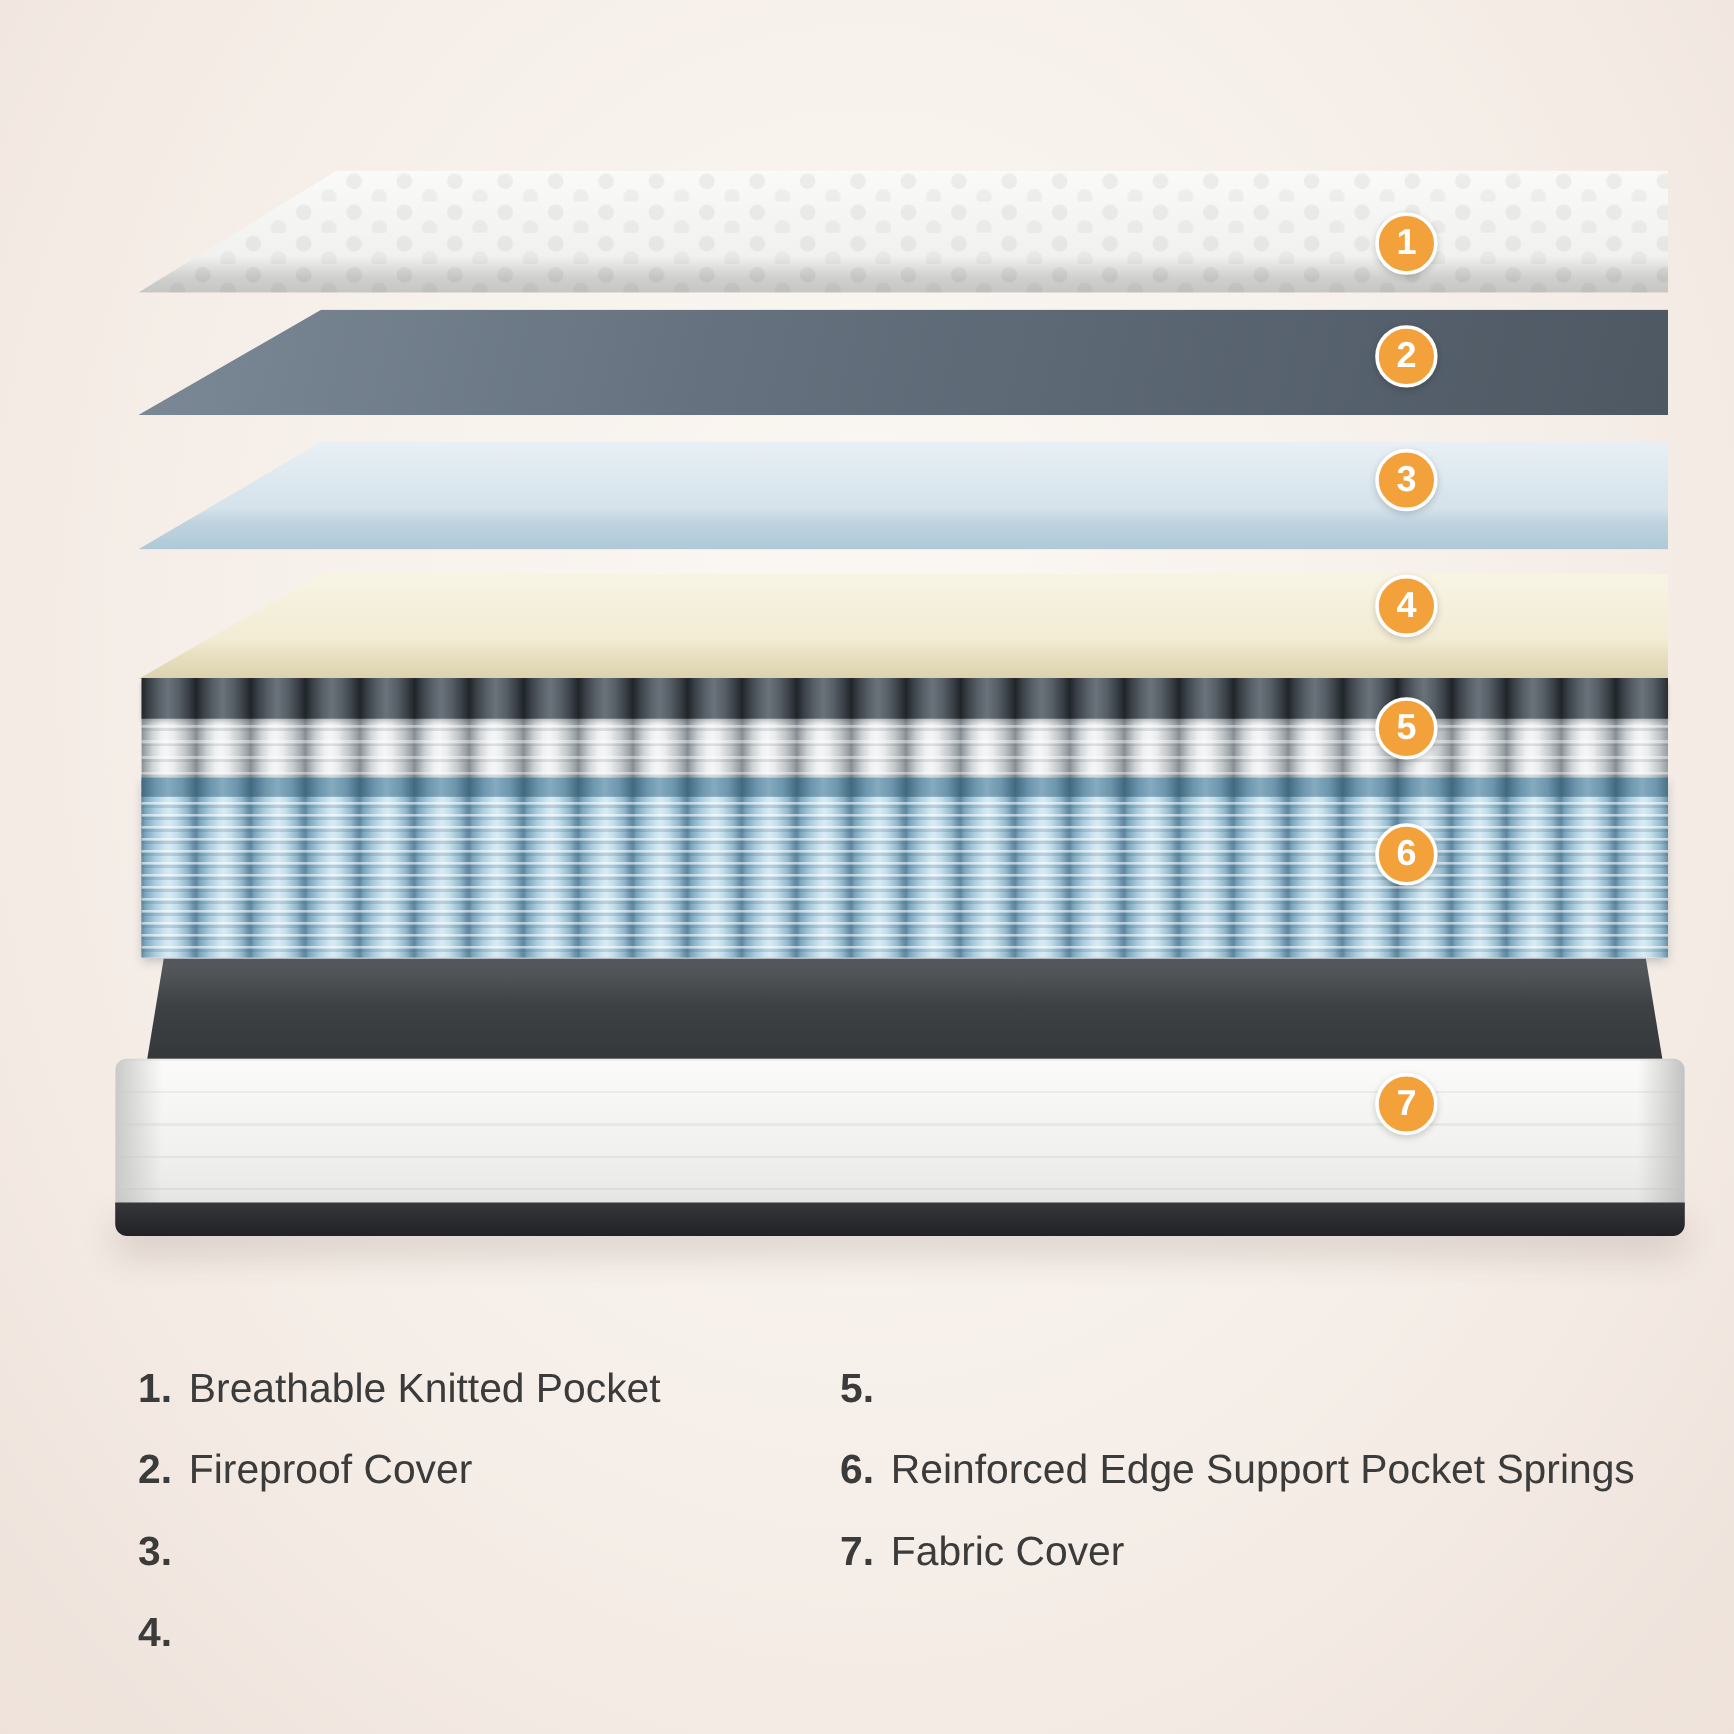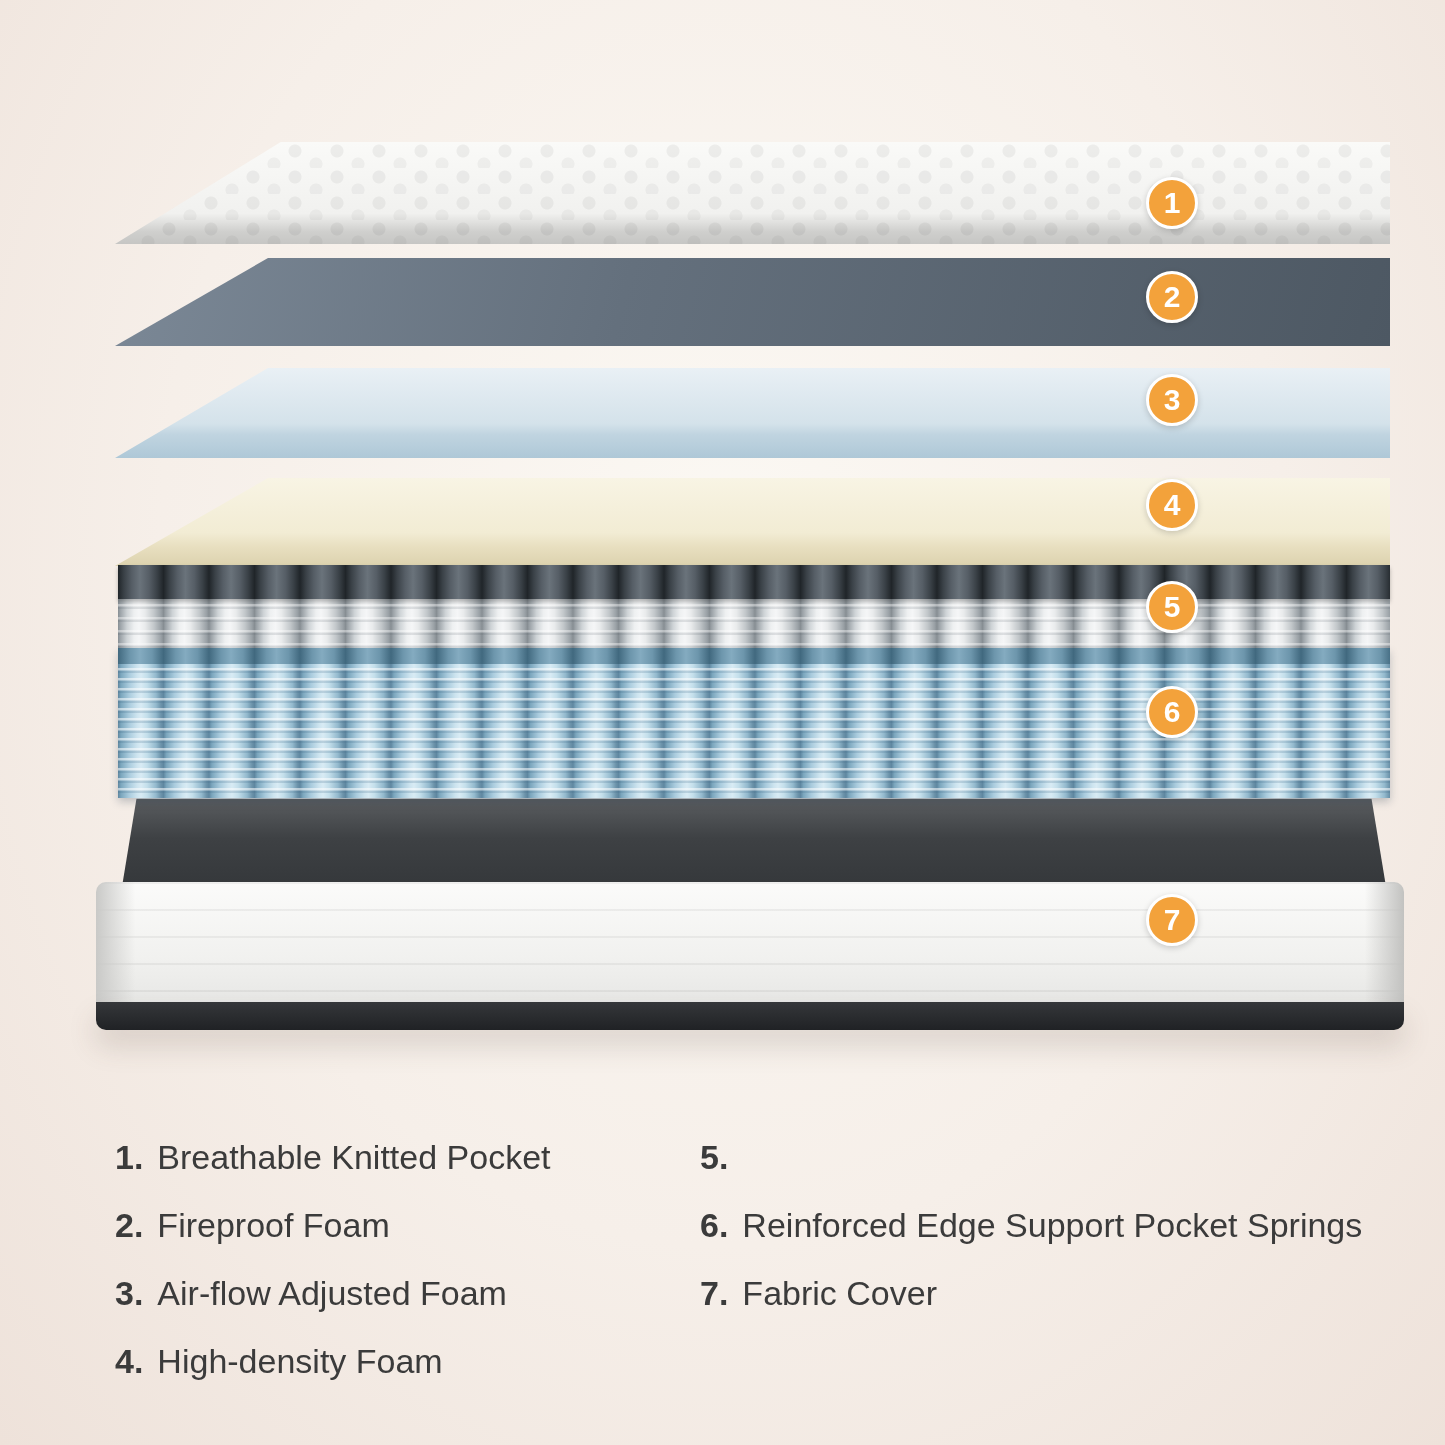--- a/index.html
+++ b/index.html
@@ -134,29 +134,27 @@
   <div class="badge b6">6</div>
   <div class="badge b7">7</div>
 
   <div class="legend-col col-left">
     <div class="legend-item">
       <span class="lnum">1.</span>
       <span class="ltext">Breathable Knitted Pocket</span>
     </div>
     <div class="legend-item">
       <span class="lnum">2.</span>
-      <span class="ltext">Fireproof Foam</span>
+      <span class="ltext">Fireproof Cover</span>
     </div>
     <div class="legend-item">
       <span class="lnum">3.</span>
-      <span class="ltext">Air-flow Adjusted Foam</span>
     </div>
     <div class="legend-item">
       <span class="lnum">4.</span>
-      <span class="ltext">High-density Foam</span>
     </div>
   </div>
 
   <div class="legend-col col-right">
     <div class="legend-item">
       <span class="lnum">5.</span>
     </div>
     <div class="legend-item">
       <span class="lnum">6.</span>
       <span class="ltext">Reinforced Edge Support Pocket Springs</span>

